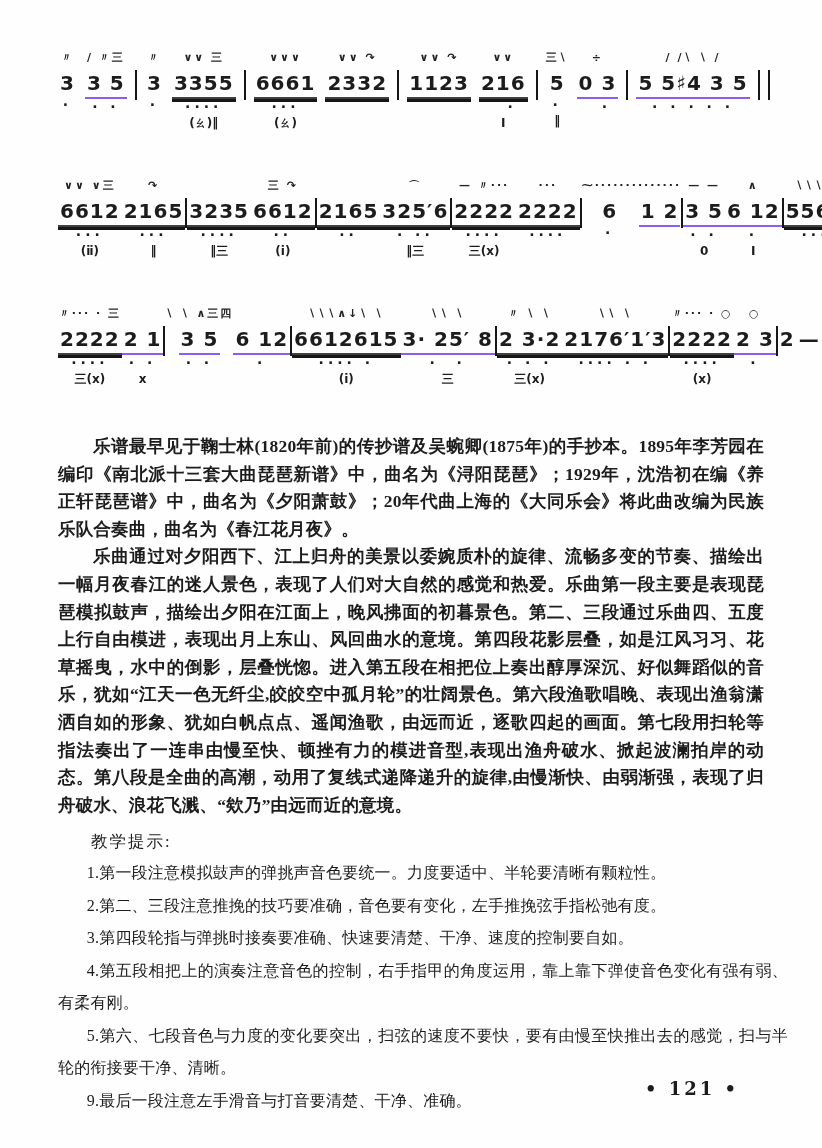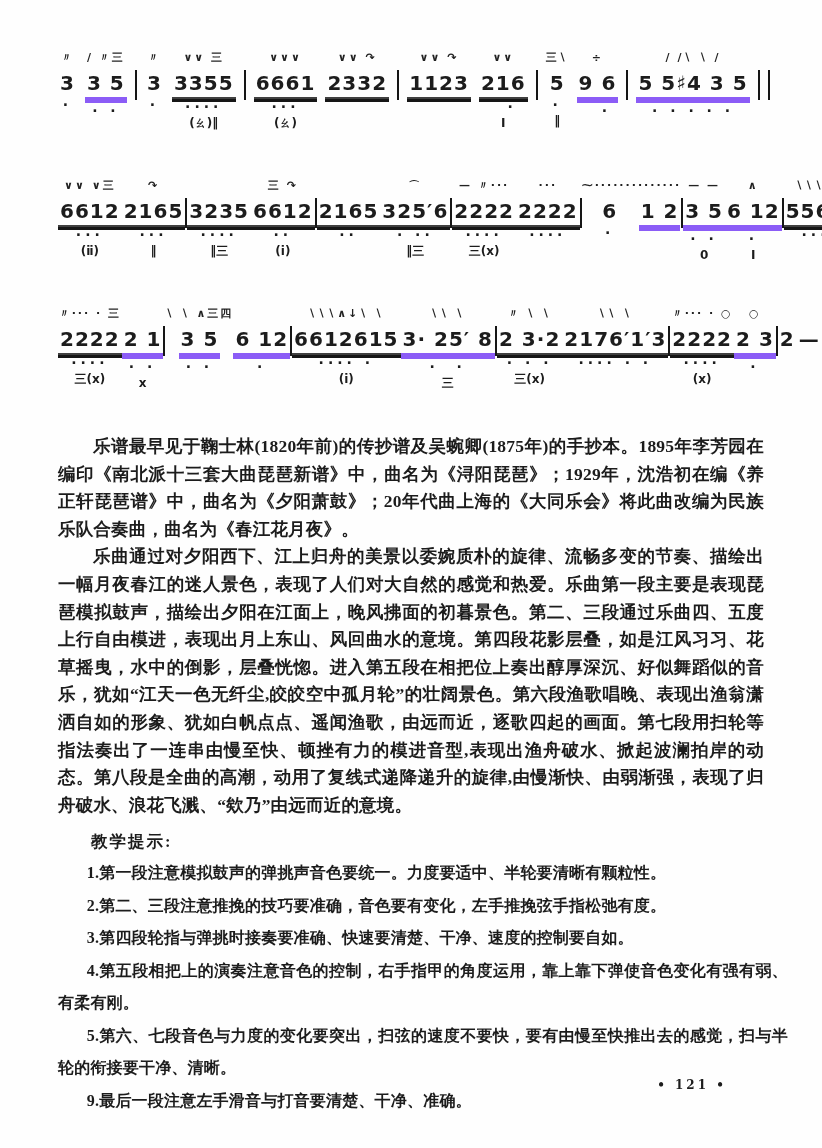--- a/index.html
+++ b/index.html
@@ -37,21 +37,21 @@
     white-space:nowrap;
     color:#222;
   }
   .nmain{
     height:27px;line-height:26px;
     font-size:20px;font-weight:bold;
     letter-spacing:1px;
     white-space:nowrap;
     padding:0 2px;
   }
-  .u1{border-bottom:6px solid #8b5cf6;}
+  .u1{border-bottom:2px solid #8b5cf6;}
   .u2{border-bottom:2px solid #404040;box-shadow:0 3px 0 #161616;}
   .ndots{
     height:13px;line-height:10px;
     font-size:14px;font-weight:bold;
     letter-spacing:4px;white-space:pre;
     margin-top:3px;
   }
   .nsub{
     height:17px;line-height:17px;
     font-size:12px;font-weight:bold;
@@ -76,38 +76,38 @@
     font-size:17.5px;
     line-height:27.6px;
     font-weight:600;
     text-align:justify;
     text-indent:2em;
     letter-spacing:0.2px;
   }
   .tips-heading{
     margin:10px 0 2px 0;
     font-size:16.5px;line-height:26px;
-    font-weight:700;text-indent:2em;
+    font-weight:400;text-indent:2em;
     letter-spacing:2px;
   }
   .tip{
     margin:0;
     font-size:16px;
     line-height:32.5px;
-    font-weight:700;
+    font-weight:400;
     text-align:justify;
     text-indent:1.8em;
     letter-spacing:0.2px;
   }
   .pageno{
     position:absolute;
     left:612px;top:1078px;
     width:160px;
     text-align:center;
-    font-size:12px;font-weight:bold;
+    font-size:18px;font-weight:bold;
     font-family:"DejaVu Serif","Liberation Serif",serif;
     letter-spacing:3px;
   }
 </style>
 </head>
 <body>
 
 <div class="page">
 
   <div id="music" class="music-block">
@@ -165,21 +165,21 @@
         </span>
         <span class="barline"></span>
         <span class="ngroup">
           <span class="orn">三∖</span>
           <span class="nmain u0">5</span>
           <span class="ndots">·</span>
           <span class="nsub">‖</span>
         </span>
         <span class="ngroup">
           <span class="orn">÷</span>
-          <span class="nmain u1">9 6</span>
+          <span class="nmain u1">0 3</span>
           <span class="ndots">  ·</span>
           <span class="nsub">&nbsp;</span>
         </span>
         <span class="barline"></span>
         <span class="ngroup">
           <span class="orn">∕ ∕∖ ∖ ∕</span>
           <span class="nmain u1">5 5♯4 3 5</span>
           <span class="ndots">· · · · ·</span>
           <span class="nsub">&nbsp;</span>
         </span>

